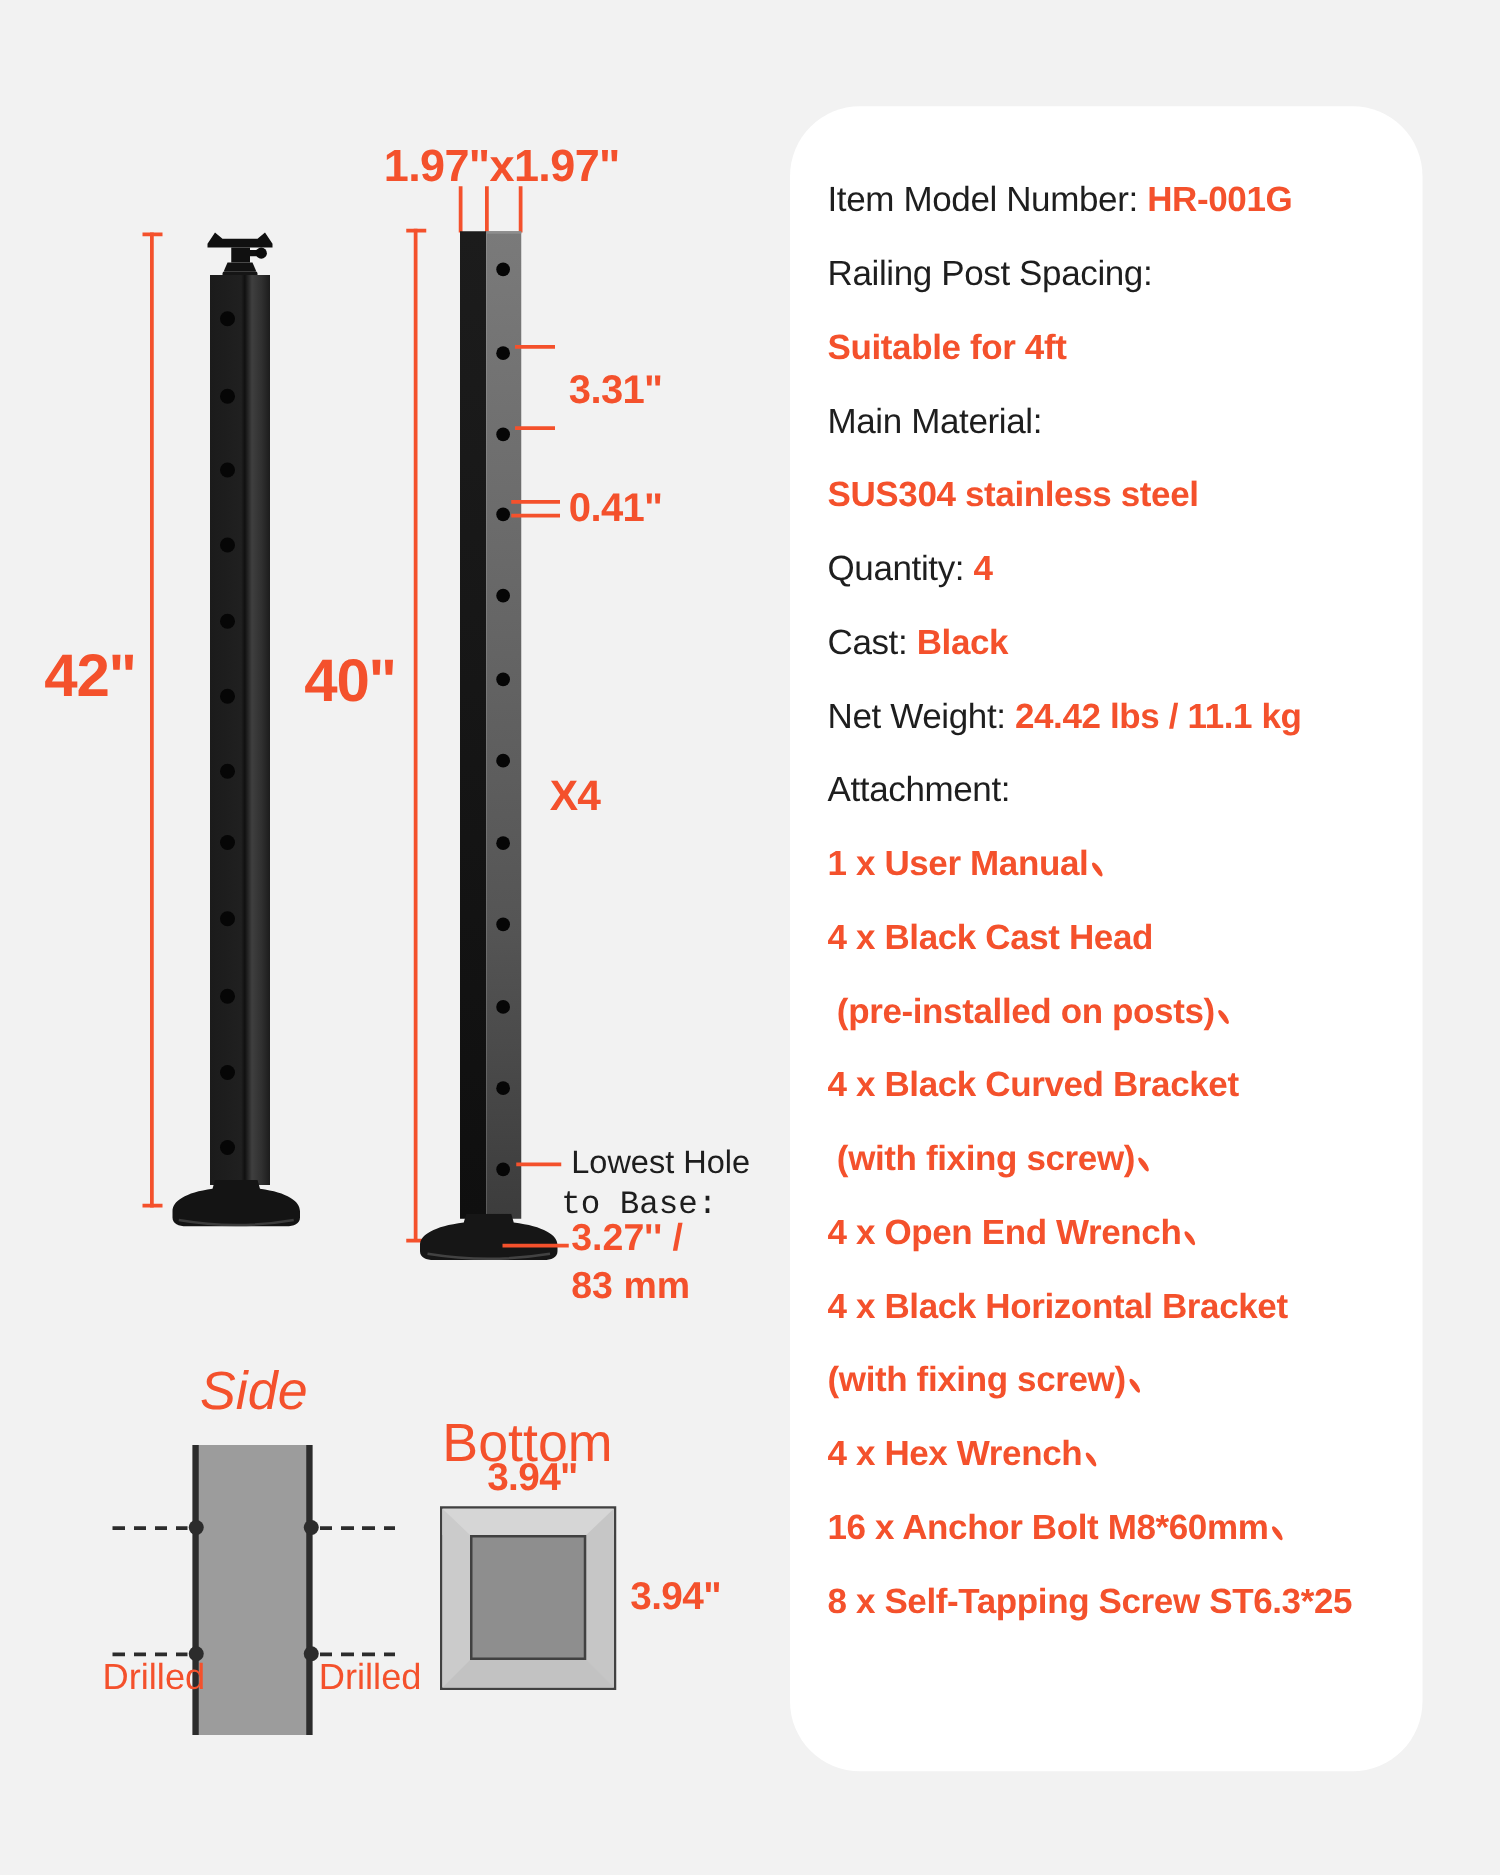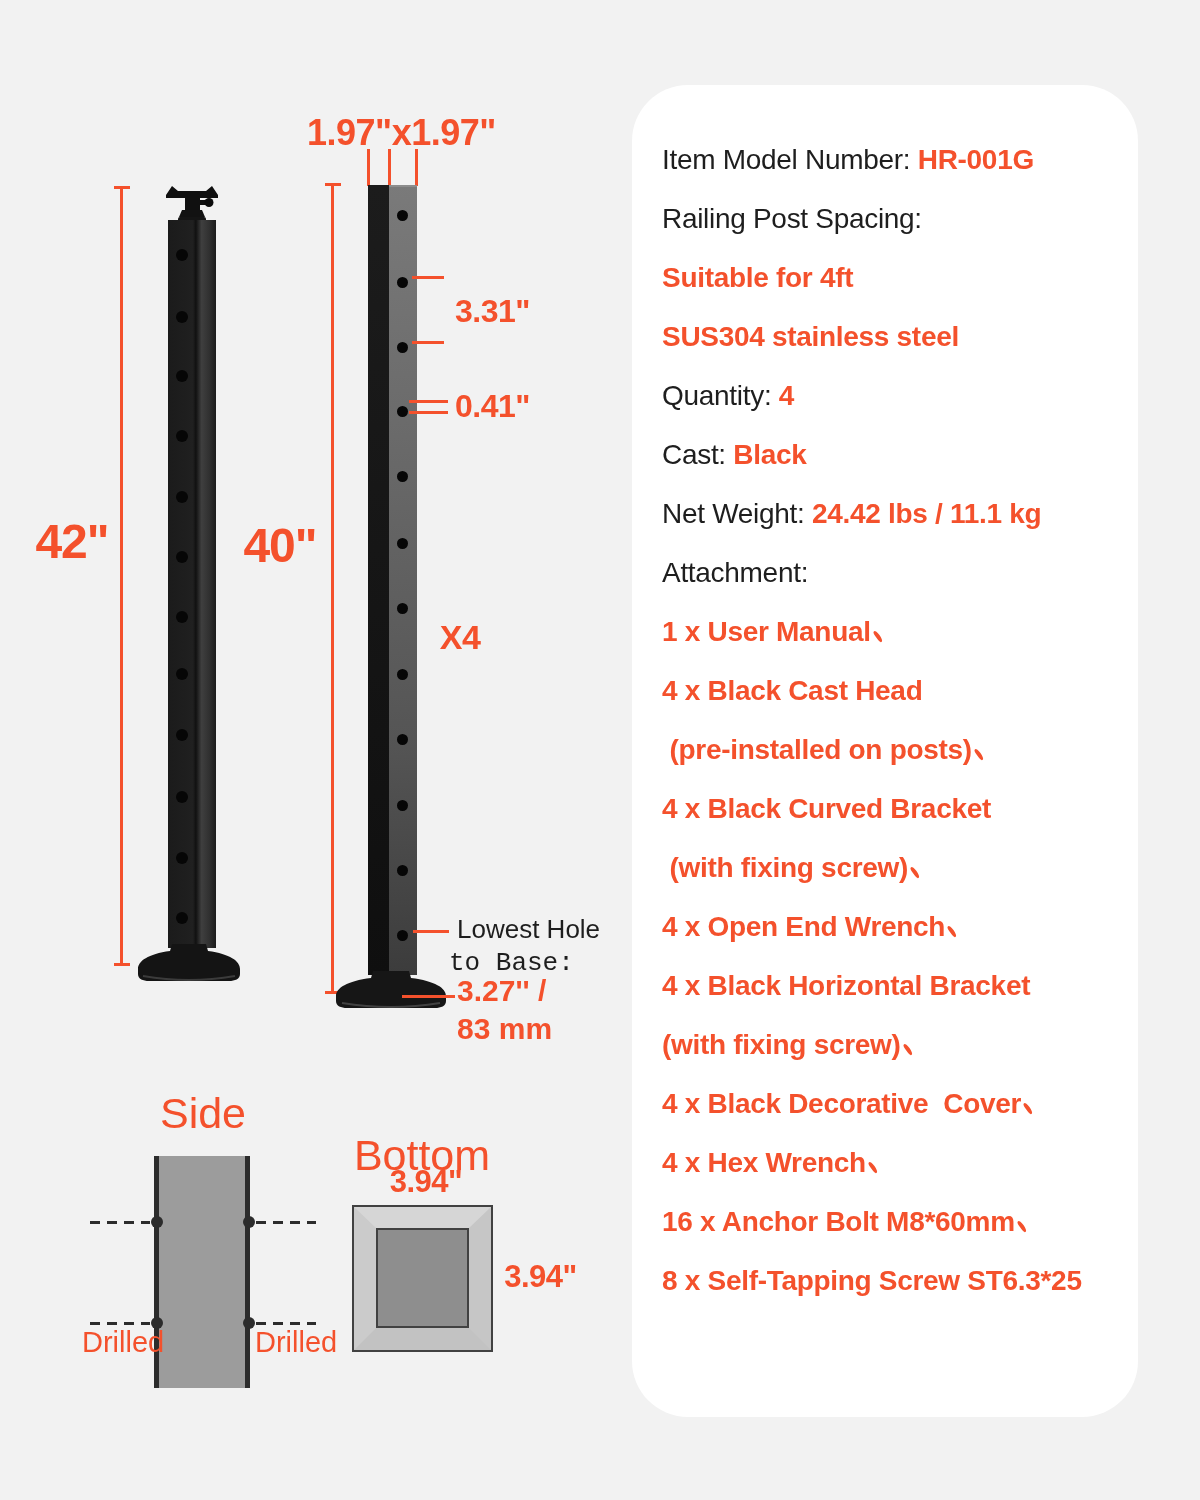--- a/index.html
+++ b/index.html
@@ -142,21 +142,21 @@
 
   <div class="dim-mid" style="left:420px;top:570px;width:80px;font-size:34px;margin-top:48px;">X4</div>
 
   <div class="leader" style="left:413px;top:930px;width:36px;"></div>
   <div class="note-ink" style="left:457px;top:912px;">Lowest Hole</div>
   <div class="note-ink" style="left:449px;top:946px;font-family:Liberation Mono, monospace;">to Base:</div>
   <div class="leader" style="left:402px;top:995px;width:53px;"></div>
   <div class="note-accent" style="left:457px;top:972px;">3.27'' /</div>
   <div class="note-accent" style="left:457px;top:1010px;">83 mm</div>
 
-  <div class="view-title" style="left:143px;top:1089px;width:120px;">Side</div>
+  <div class="view-title" style="left:143px;top:1089px;width:120px;font-style:italic;">Side</div>
   <div class="side-rect"></div>
   <div class="dash" style="left:90px;top:1221px;width:60px;"></div>
   <div class="dash" style="left:256px;top:1221px;width:60px;"></div>
   <div class="dash" style="left:90px;top:1322px;width:60px;"></div>
   <div class="dash" style="left:256px;top:1322px;width:60px;"></div>
   <div class="dot" style="left:151px;top:1216px;"></div>
   <div class="dot" style="left:243px;top:1216px;"></div>
   <div class="dot" style="left:151px;top:1317px;"></div>
   <div class="dot" style="left:243px;top:1317px;"></div>
   <div class="drilled" style="left:82px;top:1326px;">Drilled</div>
@@ -168,33 +168,33 @@
     <div class="bevel"></div>
     <div class="core"></div>
   </div>
   <div class="dim-mid" style="left:498px;top:1259px;width:85px;font-size:31px;">3.94"</div>
 
   <div class="card">
     <div class="lines" id="spec-lines">
         <div class="spec-line"><span class="tone-ink">Item Model Number: </span><span class="tone-accent">HR-001G</span></div>
         <div class="spec-line"><span class="tone-ink">Railing Post Spacing:</span></div>
         <div class="spec-line"><span class="tone-accent">Suitable for 4ft</span></div>
+        <div class="spec-line"><span class="tone-ink">Main Material:</span></div>
         <div class="spec-line"><span class="tone-accent">SUS304 stainless steel</span></div>
         <div class="spec-line"><span class="tone-ink">Quantity: </span><span class="tone-accent">4</span></div>
         <div class="spec-line"><span class="tone-ink">Cast: </span><span class="tone-accent">Black</span></div>
         <div class="spec-line"><span class="tone-ink">Net Weight: </span><span class="tone-accent">24.42 lbs / 11.1 kg</span></div>
         <div class="spec-line"><span class="tone-ink">Attachment:</span></div>
         <div class="spec-line"><span class="tone-accent">1 x User Manual<span class="dun"></span></span></div>
         <div class="spec-line"><span class="tone-accent">4 x Black Cast Head</span></div>
         <div class="spec-line"><span class="tone-accent"> (pre-installed on posts)<span class="dun"></span></span></div>
         <div class="spec-line"><span class="tone-accent">4 x Black Curved Bracket</span></div>
         <div class="spec-line"><span class="tone-accent"> (with fixing screw)<span class="dun"></span></span></div>
         <div class="spec-line"><span class="tone-accent">4 x Open End Wrench<span class="dun"></span></span></div>
         <div class="spec-line"><span class="tone-accent">4 x Black Horizontal Bracket</span></div>
         <div class="spec-line"><span class="tone-accent">(with fixing screw)<span class="dun"></span></span></div>
-        <div class="spec-line"><span class="tone-accent">4 x Black Decorative  Cover<span class="dun"></span></span></div>
         <div class="spec-line"><span class="tone-accent">4 x Hex Wrench<span class="dun"></span></span></div>
         <div class="spec-line"><span class="tone-accent">16 x Anchor Bolt M8*60mm<span class="dun"></span></span></div>
         <div class="spec-line"><span class="tone-accent">8 x Self-Tapping Screw ST6.3*25</span></div>
       </div>
   </div>
 
 </div>
 
 </body></html>

